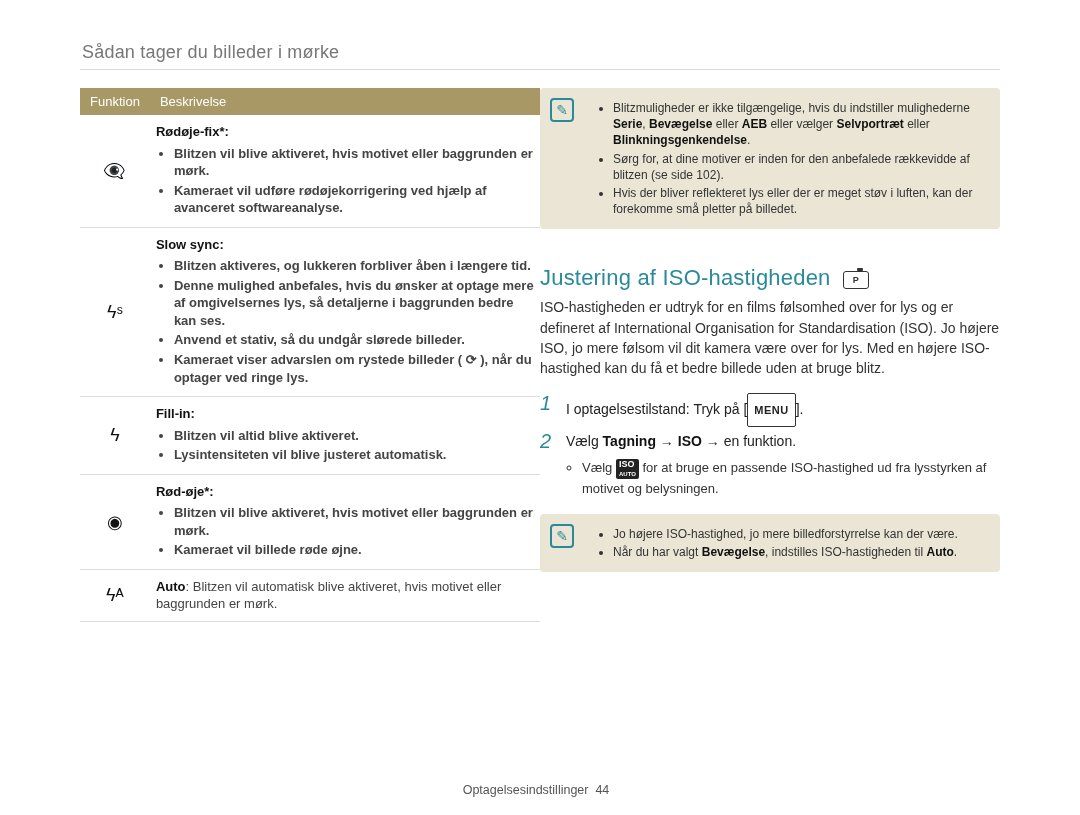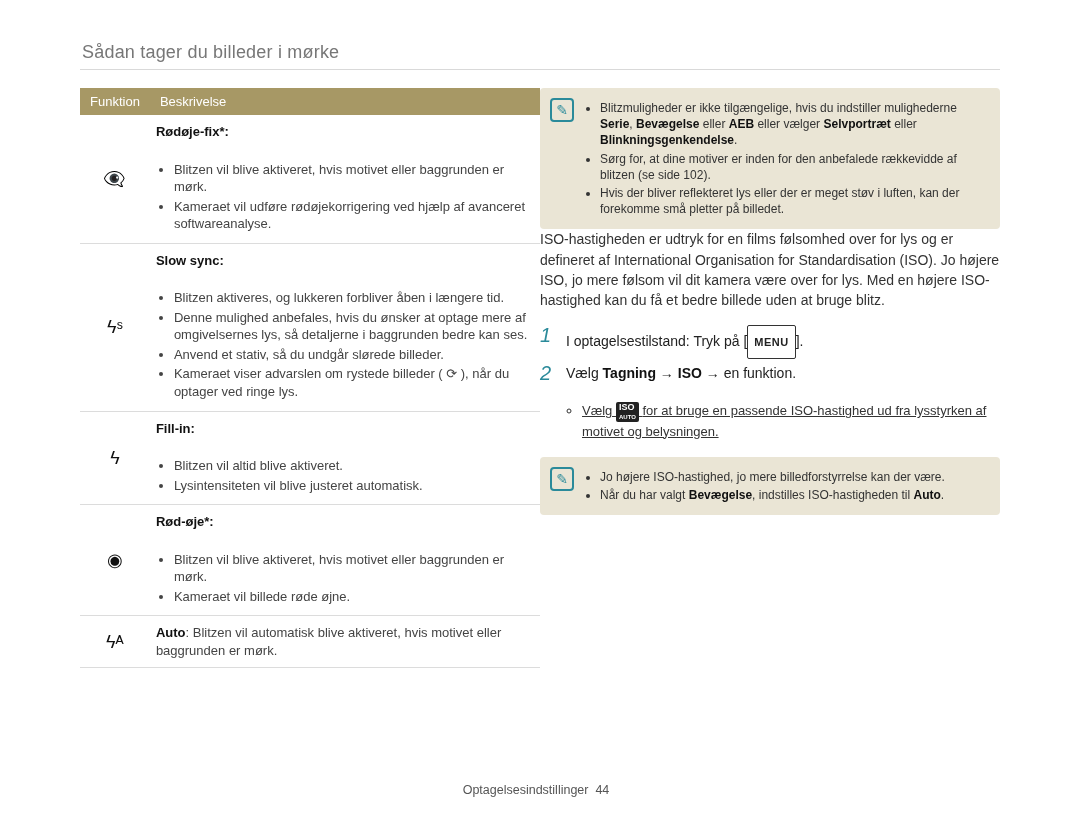--- a/index.html
+++ b/index.html
@@ -43,41 +43,41 @@
     vertical-align:top;
     border-bottom:1px solid #dcdcdc;
     padding:8px 6px;
     color:var(--muted);
     line-height:1.35;
   }
   .ftable td.iconcell{
     width:34px;text-align:center;font-size:18px;color:#111;vertical-align:middle;
   }
   .desc .heading{font-weight:700;color:#111;}
-  .desc ul{margin:20px 0 2px 0;padding-left:18px;}
+  .desc ul{margin:4px 0 2px 0;padding-left:18px;font-weight:bold;}
   .desc li{margin:2px 0;}
   .footnote{font-size:12px;color:#555;margin:10px 2px 0 2px;line-height:1.35;}
   
   .infobox{
     background:var(--info-bg);
     border-radius:4px;
     padding:10px 14px 10px 44px;
     font-size:12px;
     color:#333;
     position:relative;
     line-height:1.35;
   }
   .infobox .badge{
     position:absolute;left:10px;top:10px;
     width:20px;height:20px;border:2px solid var(--teal);border-radius:4px;
     display:flex;align-items:center;justify-content:center;
     color:var(--teal);font-size:14px;
   }
   .infobox ul{margin:0;padding-left:16px;}
-  .infobox li{margin:2px 0;}
+  .infobox li{margin:2px 13px;}
   h2.section{
     font-size:22px;
     font-weight:400;
     color:var(--teal);
     margin:36px 0 6px 0;
     letter-spacing:.2px;
   }
   h2.section .cam-icon{
     display:inline-flex;align-items:center;justify-content:center;
     width:24px;height:16px;border:1.6px solid #333;border-radius:3px;
@@ -96,21 +96,21 @@
   }
   .menu-chip{
     display:inline-block;border:1px solid #333;border-radius:2px;
     padding:8px 6px;font-weight:700;font-size:11px;letter-spacing:.5px;
     vertical-align:middle;
   }
   .iso-chip{
     display:inline-block;background:#222;color:#fff;font-size:9px;font-weight:700;
     padding:1px 3px;border-radius:2px;line-height:1;vertical-align:middle;
   }
-  .substeps{font-size:13px;color:#333;margin:15px 0 0 0;padding-left:16px;text-decoration:underline;}
+  .substeps{font-size:13px;color:#333;margin:4px 0 0 0;padding-left:16px;}
   .substeps li{margin:2px 0;}
   .infobox.small{margin-top:14px;}
   .footer{
     position:absolute;left:0;right:8px;bottom:18px;text-align:center;
     font-size:12.5px;color:#555;
   }
   b{font-weight:700;color:#111;}
 </style>
 </head>
 <body>
@@ -175,20 +175,24 @@
 
       <div class="infobox">
         <span class="badge">✎</span>
         <ul id="info-top-list">
             <li>Blitzmuligheder er ikke tilgængelige, hvis du indstiller mulighederne <b>Serie</b>, <b>Bevægelse</b> eller <b>AEB</b> eller vælger <b>Selvportræt</b> eller <b>Blinkningsgenkendelse</b>.</li>
             <li>Sørg for, at dine motiver er inden for den anbefalede rækkevidde af blitzen (se side 102).</li>
             <li>Hvis der bliver reflekteret lys eller der er meget støv i luften, kan der forekomme små pletter på billedet.</li>
           </ul>
       </div>
 
+      <h2 class="section">
+        <span>Justering af ISO-hastigheden</span>
+        <span class="cam-icon"></span>
+      </h2>
 
       <p class="bodytext">ISO-hastigheden er udtryk for en films følsomhed over for lys og er defineret af International Organisation for Standardisation (ISO). Jo højere ISO, jo mere følsom vil dit kamera være over for lys. Med en højere ISO-hastighed kan du få et bedre billede uden at bruge blitz.</p>
 
       <ol class="steps">
         <li>
           <span class="stepnum">1</span>
           <span>
             <span>I optagelsestilstand: Tryk på [</span><span class="menu-chip">MENU</span><span>].</span>
           </span>
         </li>

